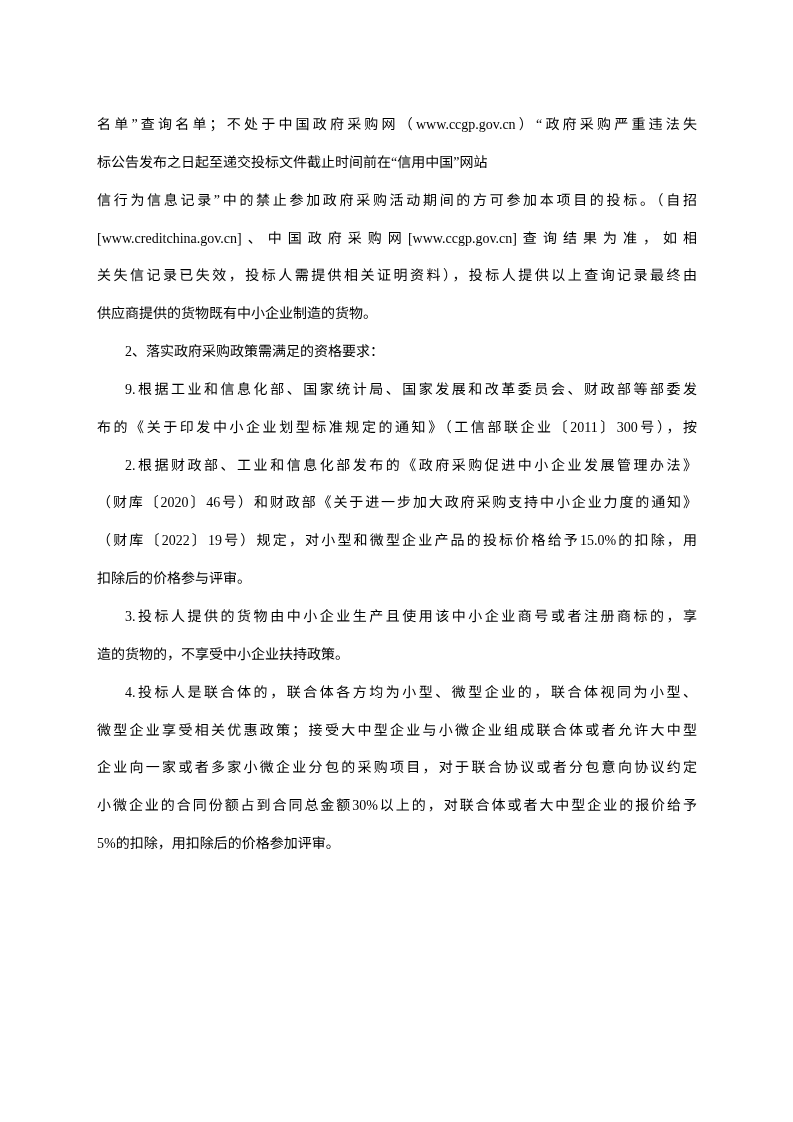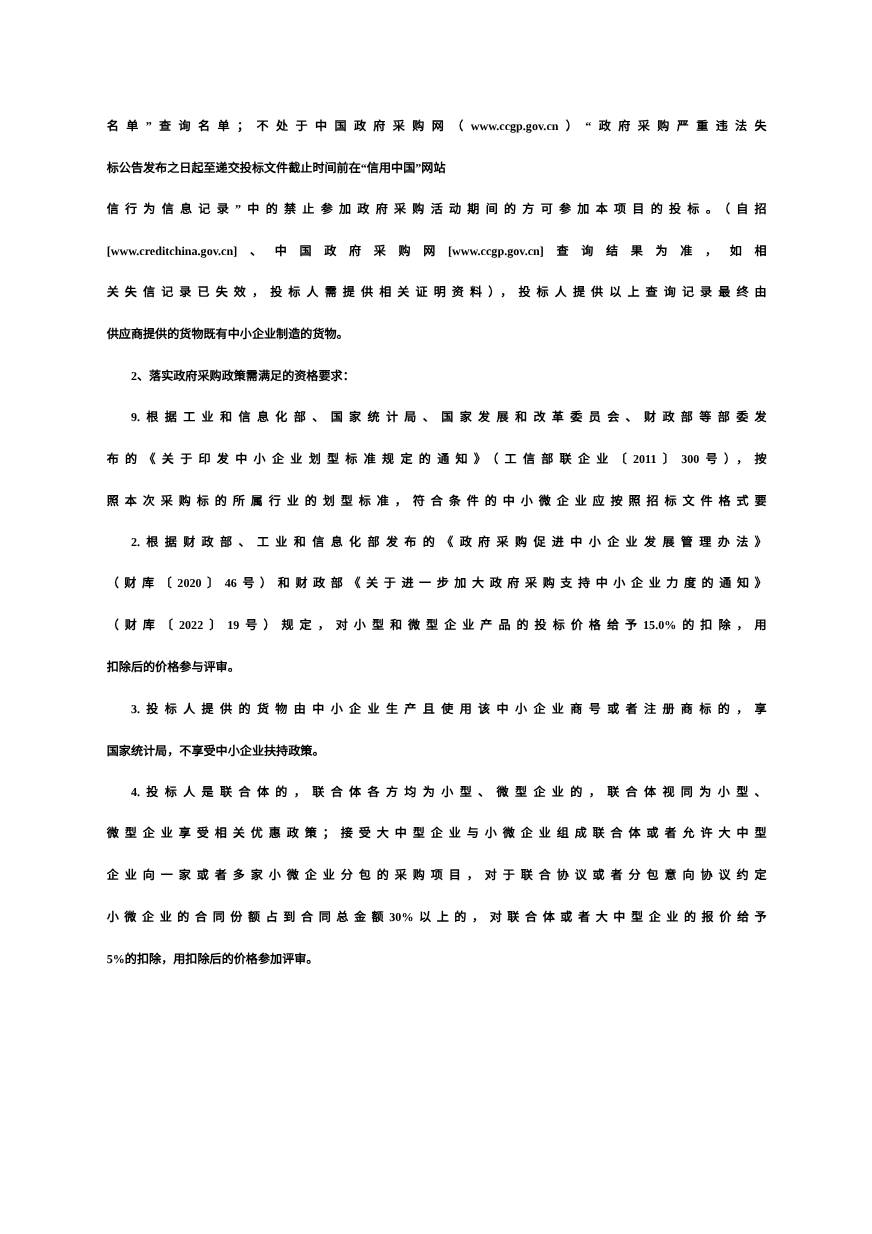--- a/index.html
+++ b/index.html
@@ -16,26 +16,25 @@
     font-family: "Liberation Serif", "DejaVu Serif", serif;
     color: #000000;
   }
   .content {
     position: absolute;
     left: 97px;
     top: 103px;
     width: 600px;
   }
   .line {
-    font-size: 11px;
+    font-size: 14px;
     height: 37.85px;
-    line-height: 25px;
+    line-height: 43px;
     white-space: nowrap;
     overflow: visible;
-    font-weight: bold;
   }
   
   .line.just {
     white-space: normal;
     text-align: justify;
     text-align-last: justify;
   }
   
   .line.ind {
     text-indent: 2em;
@@ -48,26 +47,25 @@
   <div class="content">
     <div class="line just">名单”查询名单；不处于中国政府采购网（www.ccgp.gov.cn）“政府采购严重违法失</div>
     <div class="line">标公告发布之日起至递交投标文件截止时间前在“信用中国”网站</div>
     <div class="line just">信行为信息记录”中的禁止参加政府采购活动期间的方可参加本项目的投标。（自招</div>
     <div class="line just">[www.creditchina.gov.cn]、中国政府采购网[www.ccgp.gov.cn]查询结果为准，如相</div>
     <div class="line just">关失信记录已失效，投标人需提供相关证明资料），投标人提供以上查询记录最终由</div>
     <div class="line">供应商提供的货物既有中小企业制造的货物。</div>
     <div class="line ind">2、落实政府采购政策需满足的资格要求：</div>
     <div class="line ind just">9.根据工业和信息化部、国家统计局、国家发展和改革委员会、财政部等部委发</div>
     <div class="line just">布的《关于印发中小企业划型标准规定的通知》（工信部联企业〔2011〕300号），按</div>
-    <div class="line just">照本次采购标的所属行业的划型标准，符合条件的中小微企业应按照招标文件格式要</div>
     <div class="line ind just">2.根据财政部、工业和信息化部发布的《政府采购促进中小企业发展管理办法》</div>
     <div class="line just">（财库〔2020〕46号）和财政部《关于进一步加大政府采购支持中小企业力度的通知》</div>
     <div class="line just">（财库〔2022〕19号）规定，对小型和微型企业产品的投标价格给予15.0%的扣除，用</div>
     <div class="line">扣除后的价格参与评审。</div>
     <div class="line ind just">3.投标人提供的货物由中小企业生产且使用该中小企业商号或者注册商标的，享</div>
-    <div class="line">国家统计局，不享受中小企业扶持政策。</div>
+    <div class="line">造的货物的，不享受中小企业扶持政策。</div>
     <div class="line ind just">4.投标人是联合体的，联合体各方均为小型、微型企业的，联合体视同为小型、</div>
     <div class="line just">微型企业享受相关优惠政策；接受大中型企业与小微企业组成联合体或者允许大中型</div>
     <div class="line just">企业向一家或者多家小微企业分包的采购项目，对于联合协议或者分包意向协议约定</div>
     <div class="line just">小微企业的合同份额占到合同总金额30%以上的，对联合体或者大中型企业的报价给予</div>
     <div class="line">5%的扣除，用扣除后的价格参加评审。</div>
   </div>
 </div>
 
 </body></html>

